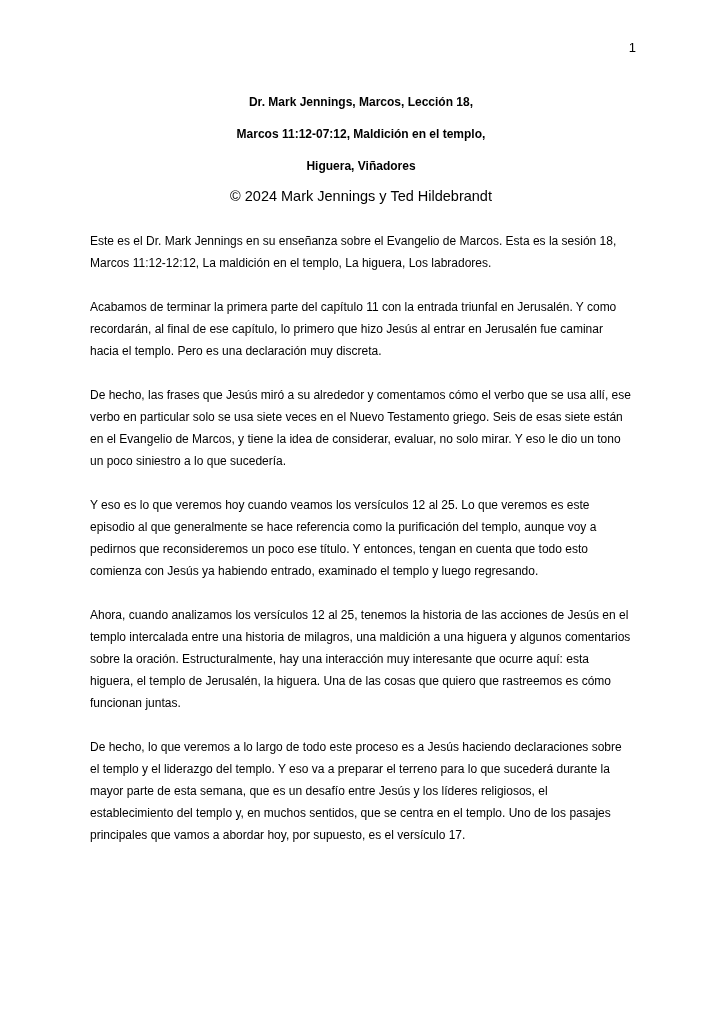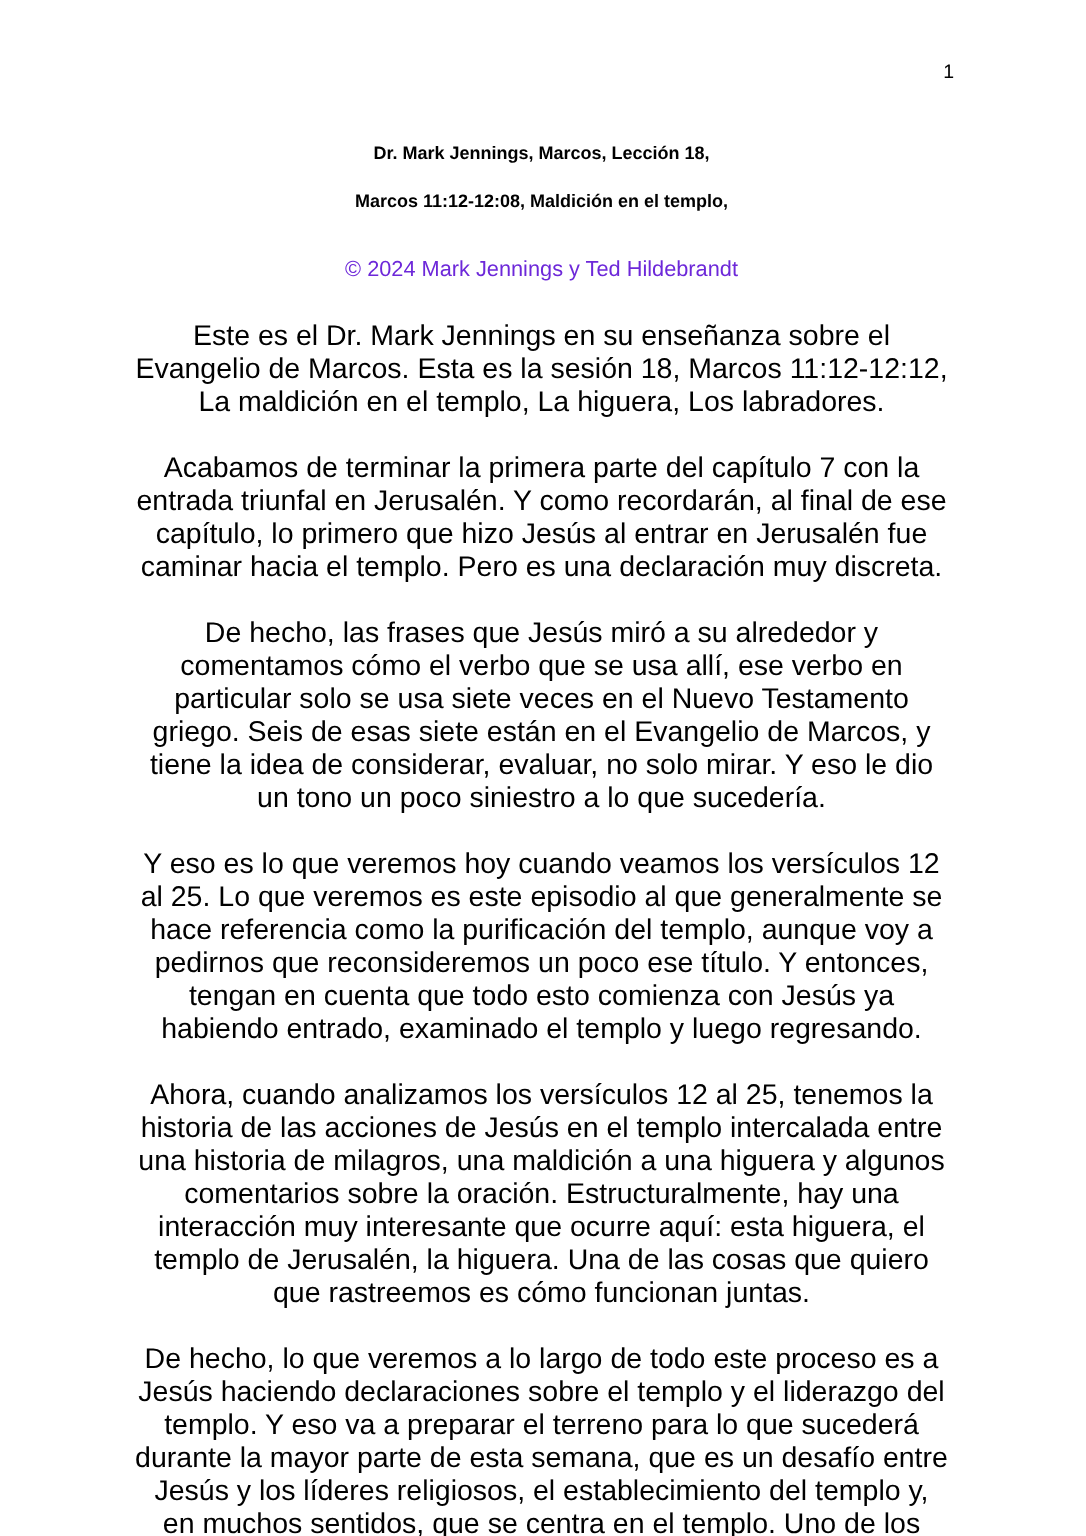--- a/index.html
+++ b/index.html
@@ -33,53 +33,54 @@
     text-align: center;
     font-weight: bold;
     font-size: 12px;
     line-height: 32px;
     color: #000000;
   }
   .doc-copyright {
     text-align: center;
     font-size: 14.5px;
     line-height: 20px;
-    margin-top: 20px;
-    color: #6d28d9;
+    margin-top: 4px;
+    color: #000000;
   }
   .doc-content {
     margin-top: 24px;
   }
   .doc-content p {
-    font-size: 19px;
+    font-size: 12px;
     line-height: 22px;
     margin: 0 0 22px 0;
-    text-align: center;
+    text-align: left;
     color: #000000;
   }
 </style>
 </head>
 <body>
 
 <div class="page">
 
   <div class="page-number">1</div>
 
   <div class="doc-body">
 
     <div class="doc-title">
       <div>Dr. Mark Jennings, Marcos, Lección 18,</div>
-      <div>Marcos 11:12-12:08, Maldición en el templo,</div>
+      <div>Marcos 11:12-07:12, Maldición en el templo,</div>
+      <div>Higuera, Viñadores</div>
     </div>
 
     <div class="doc-copyright">© 2024 Mark Jennings y Ted Hildebrandt</div>
 
     <div class="doc-content">
       <p>Este es el Dr. Mark Jennings en su enseñanza sobre el Evangelio de Marcos. Esta es la sesión 18, Marcos 11:12-12:12, La maldición en el templo, La higuera, Los labradores.</p>
-      <p>Acabamos de terminar la primera parte del capítulo 7 con la entrada triunfal en Jerusalén. Y como recordarán, al final de ese capítulo, lo primero que hizo Jesús al entrar en Jerusalén fue caminar hacia el templo. Pero es una declaración muy discreta.</p>
+      <p>Acabamos de terminar la primera parte del capítulo 11 con la entrada triunfal en Jerusalén. Y como recordarán, al final de ese capítulo, lo primero que hizo Jesús al entrar en Jerusalén fue caminar hacia el templo. Pero es una declaración muy discreta.</p>
       <p>De hecho, las frases que Jesús miró a su alrededor y comentamos cómo el verbo que se usa allí, ese verbo en particular solo se usa siete veces en el Nuevo Testamento griego. Seis de esas siete están en el Evangelio de Marcos, y tiene la idea de considerar, evaluar, no solo mirar. Y eso le dio un tono un poco siniestro a lo que sucedería.</p>
       <p>Y eso es lo que veremos hoy cuando veamos los versículos 12 al 25. Lo que veremos es este episodio al que generalmente se hace referencia como la purificación del templo, aunque voy a pedirnos que reconsideremos un poco ese título. Y entonces, tengan en cuenta que todo esto comienza con Jesús ya habiendo entrado, examinado el templo y luego regresando.</p>
       <p>Ahora, cuando analizamos los versículos 12 al 25, tenemos la historia de las acciones de Jesús en el templo intercalada entre una historia de milagros, una maldición a una higuera y algunos comentarios sobre la oración. Estructuralmente, hay una interacción muy interesante que ocurre aquí: esta higuera, el templo de Jerusalén, la higuera. Una de las cosas que quiero que rastreemos es cómo funcionan juntas.</p>
       <p>De hecho, lo que veremos a lo largo de todo este proceso es a Jesús haciendo declaraciones sobre el templo y el liderazgo del templo. Y eso va a preparar el terreno para lo que sucederá durante la mayor parte de esta semana, que es un desafío entre Jesús y los líderes religiosos, el establecimiento del templo y, en muchos sentidos, que se centra en el templo. Uno de los pasajes principales que vamos a abordar hoy, por supuesto, es el versículo 17.</p>
     </div>
 
   </div>
 
 </div>
 

